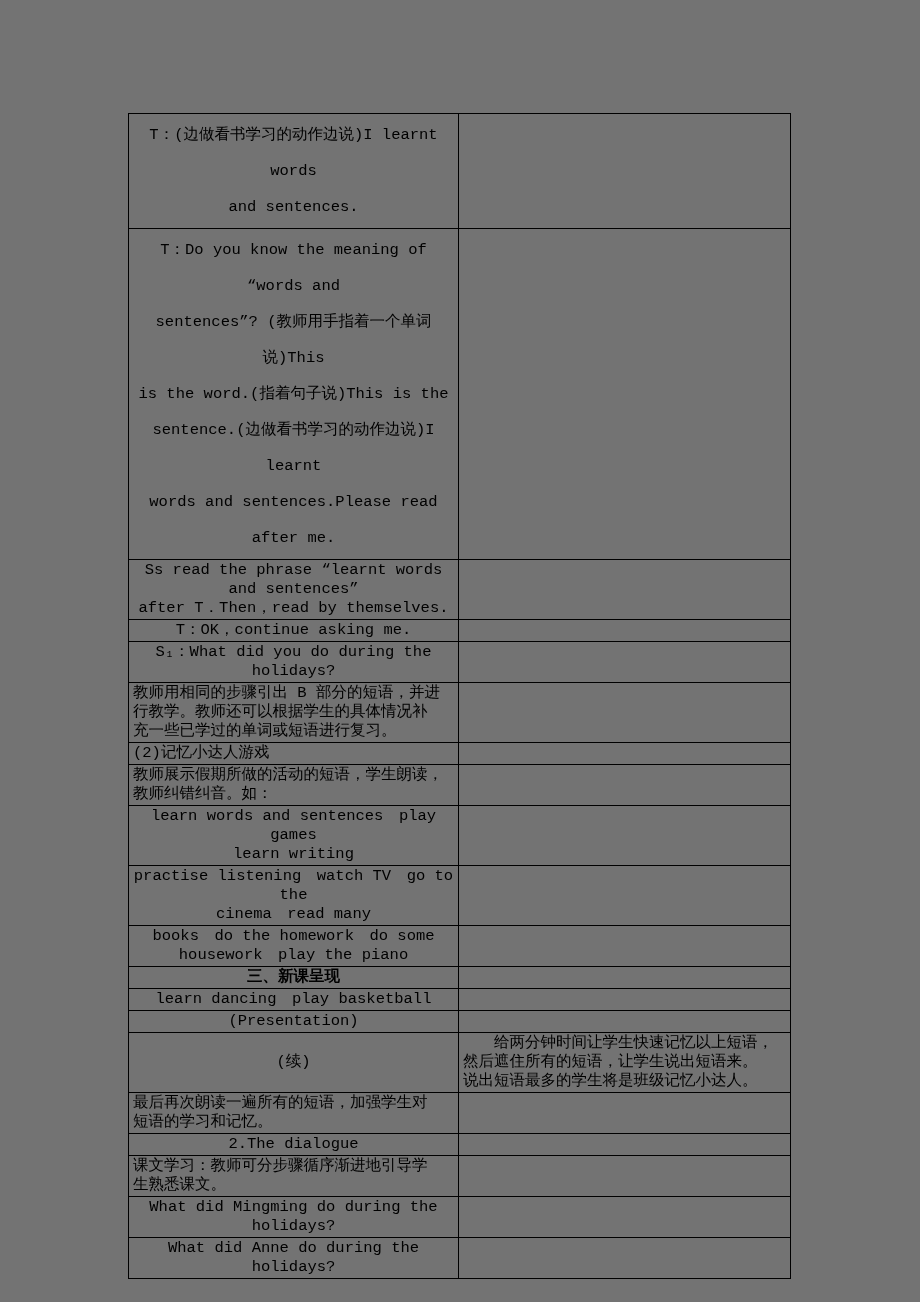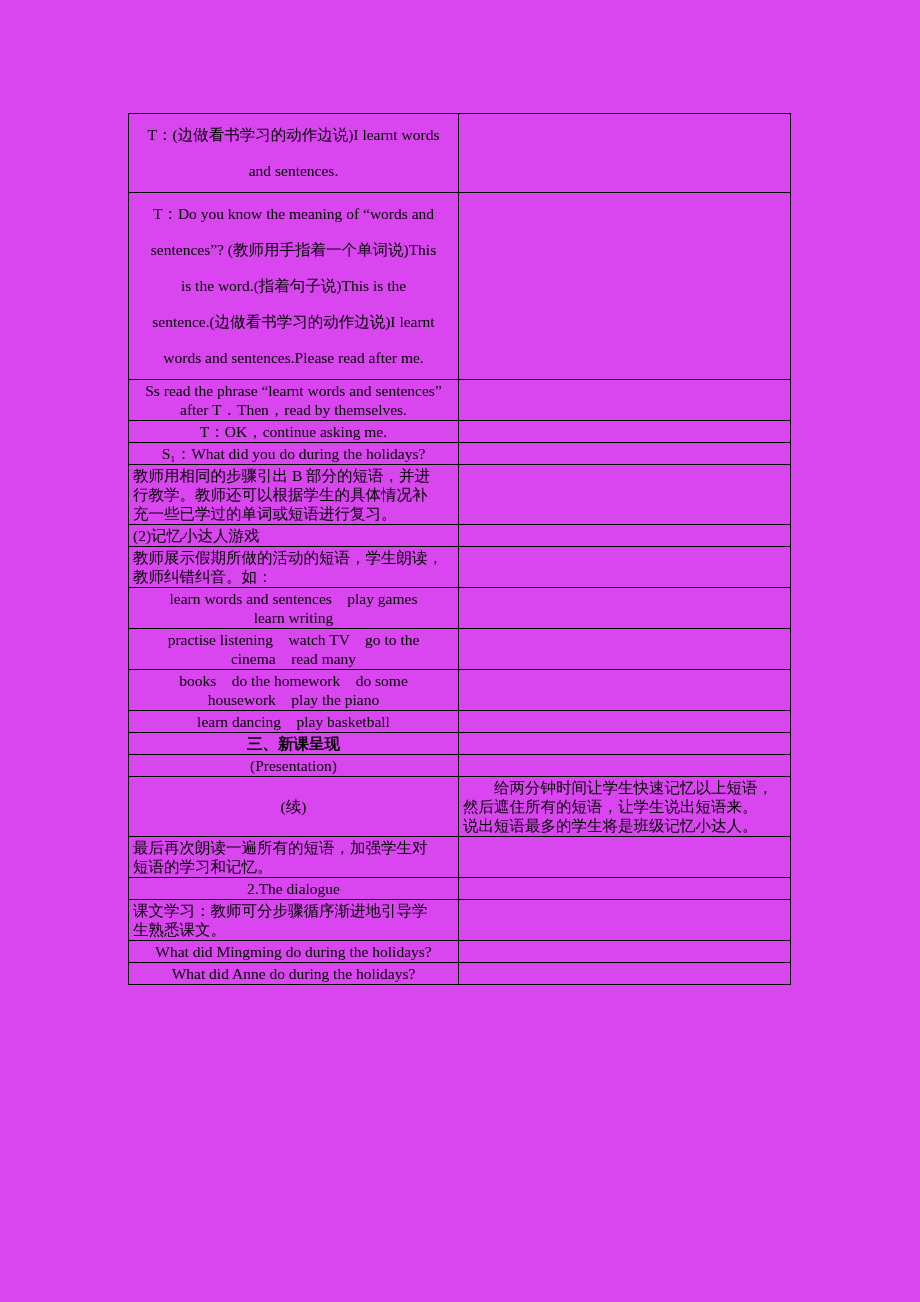--- a/index.html
+++ b/index.html
@@ -1,23 +1,23 @@
 <!DOCTYPE html>
 <html><head>
 <meta charset="utf-8">
 <style>
   * { margin: 0; padding: 0; box-sizing: border-box; }
   html, body { background: #ffffff; }
   .page {
     position: relative;
     width: 920px;
     height: 1302px;
-    background: #d946ef;
+    background: #737373;
     overflow: hidden;
-    font-family: Liberation Serif, serif;
+    font-family: Liberation Mono, monospace;
     color: #000000;
   }
   table.doc {
     position: absolute;
     left: 128px;
     top: 113px;
     width: 662px;
     border-collapse: collapse;
     table-layout: fixed;
   }
@@ -95,25 +95,25 @@
         <td class="c">practise listening　watch TV　go to the
 cinema　read many</td>
         <td class="l"></td>
       </tr>
       <tr>
         <td class="c">books　do the homework　do some
 housework　play the piano</td>
         <td class="l"></td>
       </tr>
       <tr>
-        <td class="c">learn dancing　play basketball</td>
+        <td class="c b">三、新课呈现</td>
         <td class="l"></td>
       </tr>
       <tr>
-        <td class="c b">三、新课呈现</td>
+        <td class="c">learn dancing　play basketball</td>
         <td class="l"></td>
       </tr>
       <tr>
         <td class="c">(Presentation)</td>
         <td class="l"></td>
       </tr>
       <tr>
         <td class="c">(续)</td>
         <td class="l">　　给两分钟时间让学生快速记忆以上短语，
 然后遮住所有的短语，让学生说出短语来。

